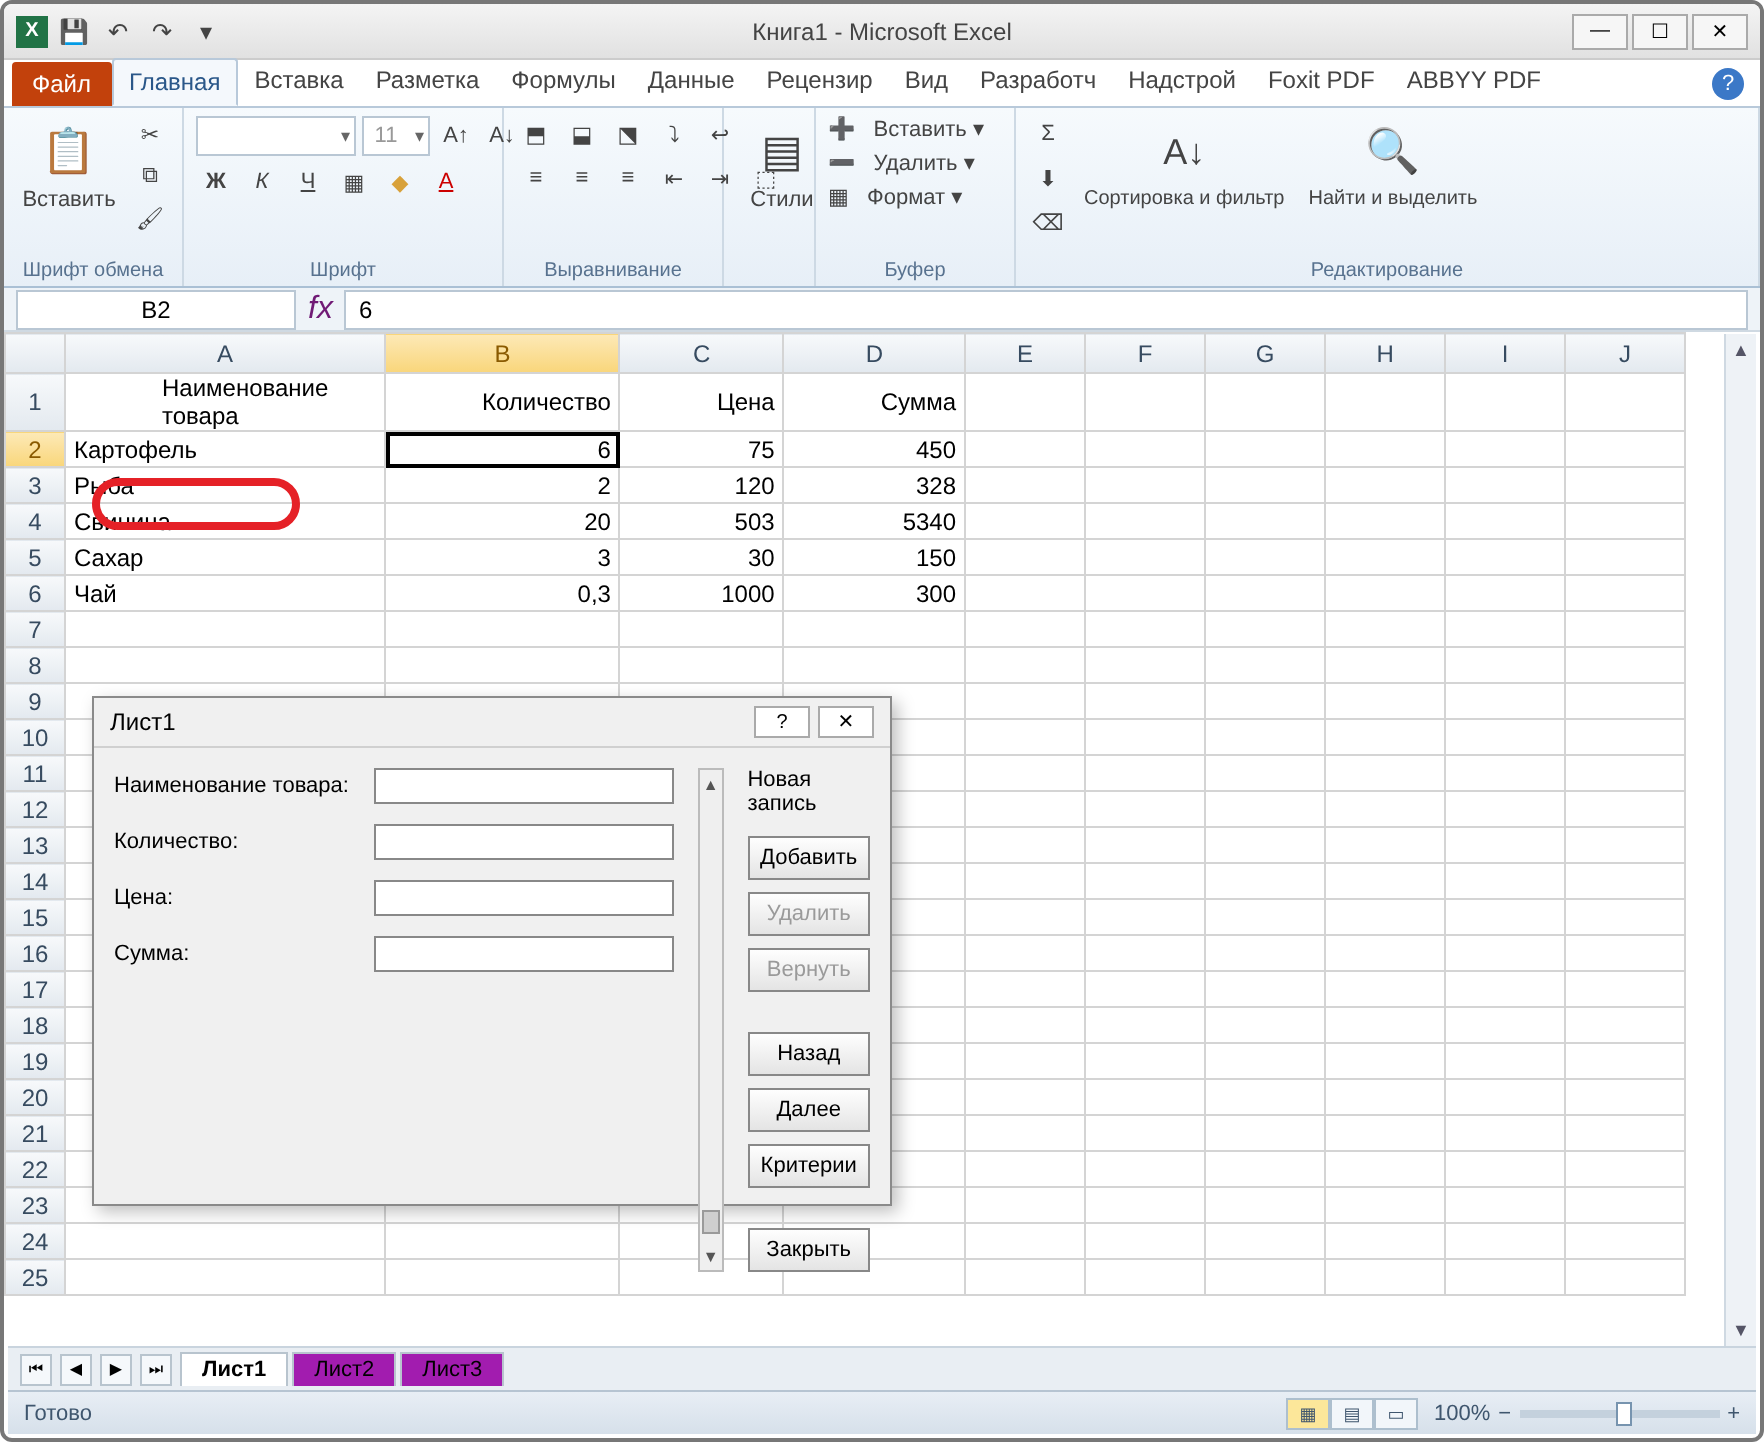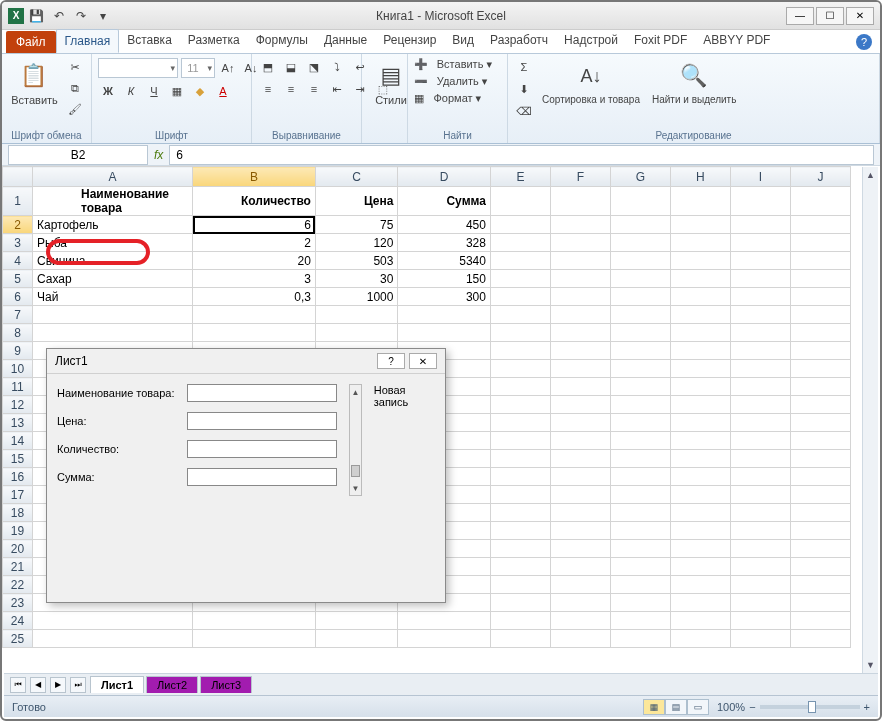--- a/index.html
+++ b/index.html
@@ -22,28 +22,28 @@
 .group .body { display:flex; gap:4px; align-items:flex-start; flex:1;}
 .bigbtn { display:flex; flex-direction:column; align-items:center; gap:2px; padding:2px 4px; min-width:46px;}
 .bigbtn .ic { width:32px; height:32px; display:flex; align-items:center; justify-content:center; font-size:22px;}
 .col { display:flex; flex-direction:column; gap:3px;}
 .row { display:flex; gap:3px; align-items:center;}
 .smb { width:20px; height:18px; border:1px solid transparent; display:flex; align-items:center; justify-content:center; font-size:11px; color:#444; background:transparent;}
 .sel { height:20px; border:1px solid #b9c7d4; background:#fff; font-size:11px; padding:0 14px 0 4px; display:flex; align-items:center; position:relative; color:#999; justify-content:center;}
 .sel::after { content:"▾"; position:absolute; right:2px; font-size:9px; color:#666;}
 .namebox-row { height:22px; background:#eef3f8; border-bottom:1px solid #cfd9e2; display:flex; align-items:center;}
 .namebox { width:140px; height:20px; background:#fff; border:1px solid #b9c7d4; margin-left:6px; padding:0 6px; font-size:12px; display:flex; align-items:center; justify-content:center;}
-.fx { margin:0 6px; font-style:italic; color:#4d7c0f; font-size:12px;}
+.fx { margin:0 6px; font-style:italic; color:#701a75; font-size:16px;}
 .fbar { flex:1; height:20px; background:#fff; border:1px solid #b9c7d4; padding:0 6px; font-size:12px; display:flex; align-items:center; margin-right:6px;}
 .grid-wrap { position:relative; height:486px; overflow:hidden; background:#fff;}
 table.grid { border-collapse:collapse; table-layout:fixed;}
 .grid th, .grid td { border:1px solid #d4d4d4; height:18px; font-size:12px; padding:0 4px; background:#fff;}
 .grid .colh { background:linear-gradient(#f7f9fb,#e3e9ef); text-align:center; font-weight:normal; color:#374b60; height:20px;}
 .grid .rowh { background:linear-gradient(#f7f9fb,#e3e9ef); text-align:center; font-weight:normal; color:#374b60; width:30px;}
-.grid .hdrcell { font-weight:bold;padding-left:48px; }
+.grid .hdrcell { font-weight:normal;padding-left:48px; }
 .grid td.num { text-align:right;}
 .grid td.sel-cell { outline:2px solid #000; outline-offset:-2px;}
 .grid .colh.active, .grid .rowh.active { background:linear-gradient(#fde9b6,#f9d67a); color:#8a5a00;}
 .circled { position:absolute; border:4px solid #e52127; border-radius:16px; pointer-events:none;}
 .form-dlg { position:absolute; left:44px; top:346px; width:400px; height:255px; background:#f0f0f0; border:1px solid #8a8a8a; box-shadow:3px 3px 8px rgba(0,0,0,0.25);}
 .form-dlg .dlg-title { padding:4px 8px; font-size:12px; border-bottom:1px solid #d0d0d0; display:flex; align-items:center;}
 .form-dlg .dlg-title .dbtns { margin-left:auto; display:flex; gap:4px;}
 .form-dlg .dlg-title .dbtns .db { width:28px; height:16px; border:1px solid #aaa; background:#fff; font-size:10px; display:flex; align-items:center; justify-content:center;}
 .form-body { display:flex; gap:12px; padding:10px;}
 .form-fields { flex:1;}
@@ -179,32 +179,32 @@
         </div>
       </div>
     <div class="label">&nbsp;</div>
   </div>
   <div class="group" style="width:100px;">
     <div class="body col" style="gap:4px;">
       <div class="row"><span>➕</span>&nbsp;<span>Вставить ▾</span></div>
       <div class="row"><span>➖</span>&nbsp;<span>Удалить ▾</span></div>
       <div class="row"><span>▦</span>&nbsp;<span>Формат ▾</span></div>
     </div>
-    <div class="label">Найти</div>
+    <div class="label">Буфер</div>
   </div>
   <div class="group" style="flex:1;">
     <div class="body">
       <div class="col" style="gap:4px;">
         <div class="smb">Σ</div>
         <div class="smb">⬇</div>
         <div class="smb">⌫</div>
       </div>
       <div class="bigbtn">
           <div class="ic" style="font-size:18px;">A↓</div>
-          <span style="font-size:10px;text-align:center;">Сортировка и товара</span>
+          <span style="font-size:10px;text-align:center;">Сортировка и фильтр</span>
         </div>
       <div class="bigbtn">
           <div class="ic">🔍</div>
           <span style="font-size:10px;text-align:right;">Найти и выделить</span>
         </div>
     </div>
     <div class="label">Редактирование</div>
   </div>
 </div>
 
@@ -636,39 +636,50 @@
       <div class="db">✕</div>
     </div>
   </div>
   <div class="form-body">
     <div class="form-fields" id="form-fields">
         <div class="frow">
           <label>Наименование товара:</label>
           <input value="" style="">
         </div>
         <div class="frow">
-          <label>Цена:</label>
+          <label>Количество:</label>
           <input value="" style="">
         </div>
         <div class="frow">
-          <label>Количество:</label>
+          <label>Цена:</label>
           <input value="" style="">
         </div>
         <div class="frow">
           <label>Сумма:</label>
           <input value="" style="">
         </div>
       </div>
     <div class="form-scroll">
       <div class="arr up">▲</div>
       <div class="thumb"></div>
       <div class="arr dn">▼</div>
     </div>
     <div class="form-side">
       <div class="rec">Новая запись</div>
+      <div id="form-buttons" style="display:flex;flex-direction:column;gap:6px;">
+          <button>Добавить</button>
+          <button class="disabled">Удалить</button>
+          <button class="disabled">Вернуть</button>
+          <div style="height: 8px;"></div>
+          <button>Назад</button>
+          <button>Далее</button>
+          <button>Критерии</button>
+          <div style="height: 8px;"></div>
+          <button>Закрыть</button>
+        </div>
     </div>
   </div>
 </div>
 
 <div class="tabstrip-wrapper">
   <div class="nav">⏮</div>
   <div class="nav">◀</div>
   <div class="nav">▶</div>
   <div class="nav">⏭</div>
   <div id="sheet-tabs" style="display:flex;gap:2px;">

